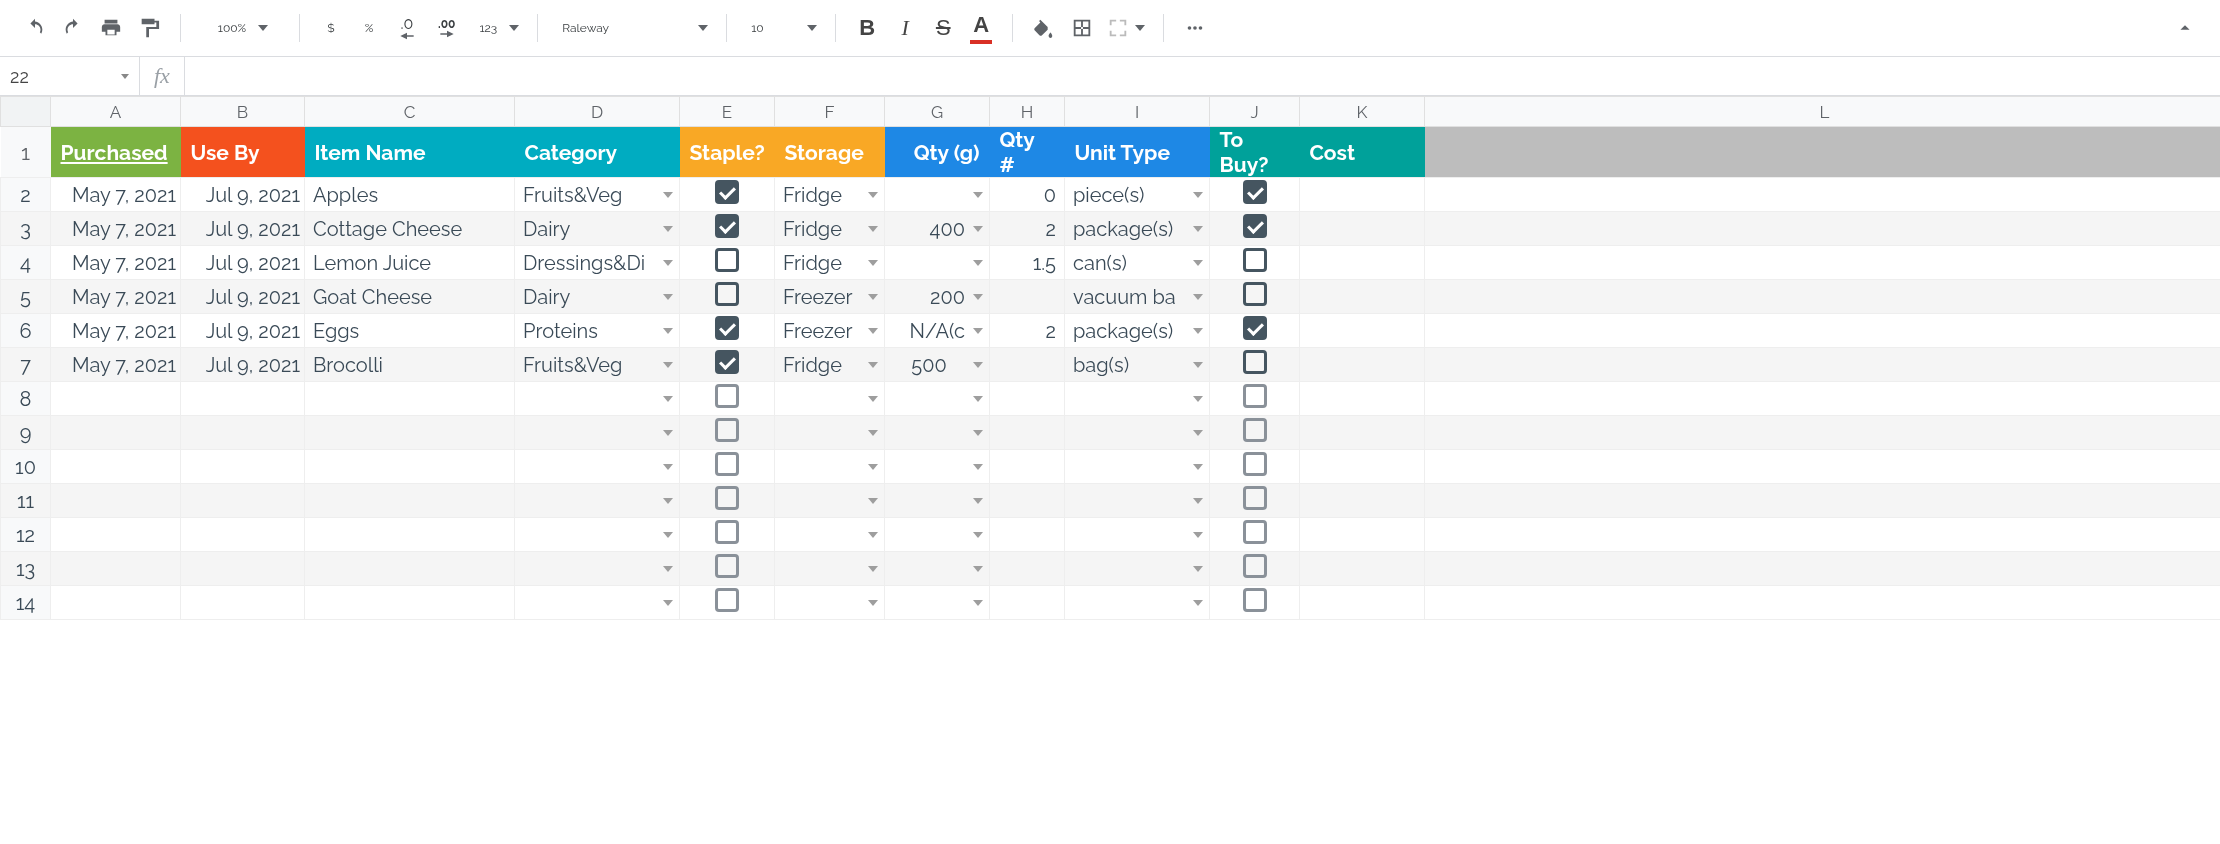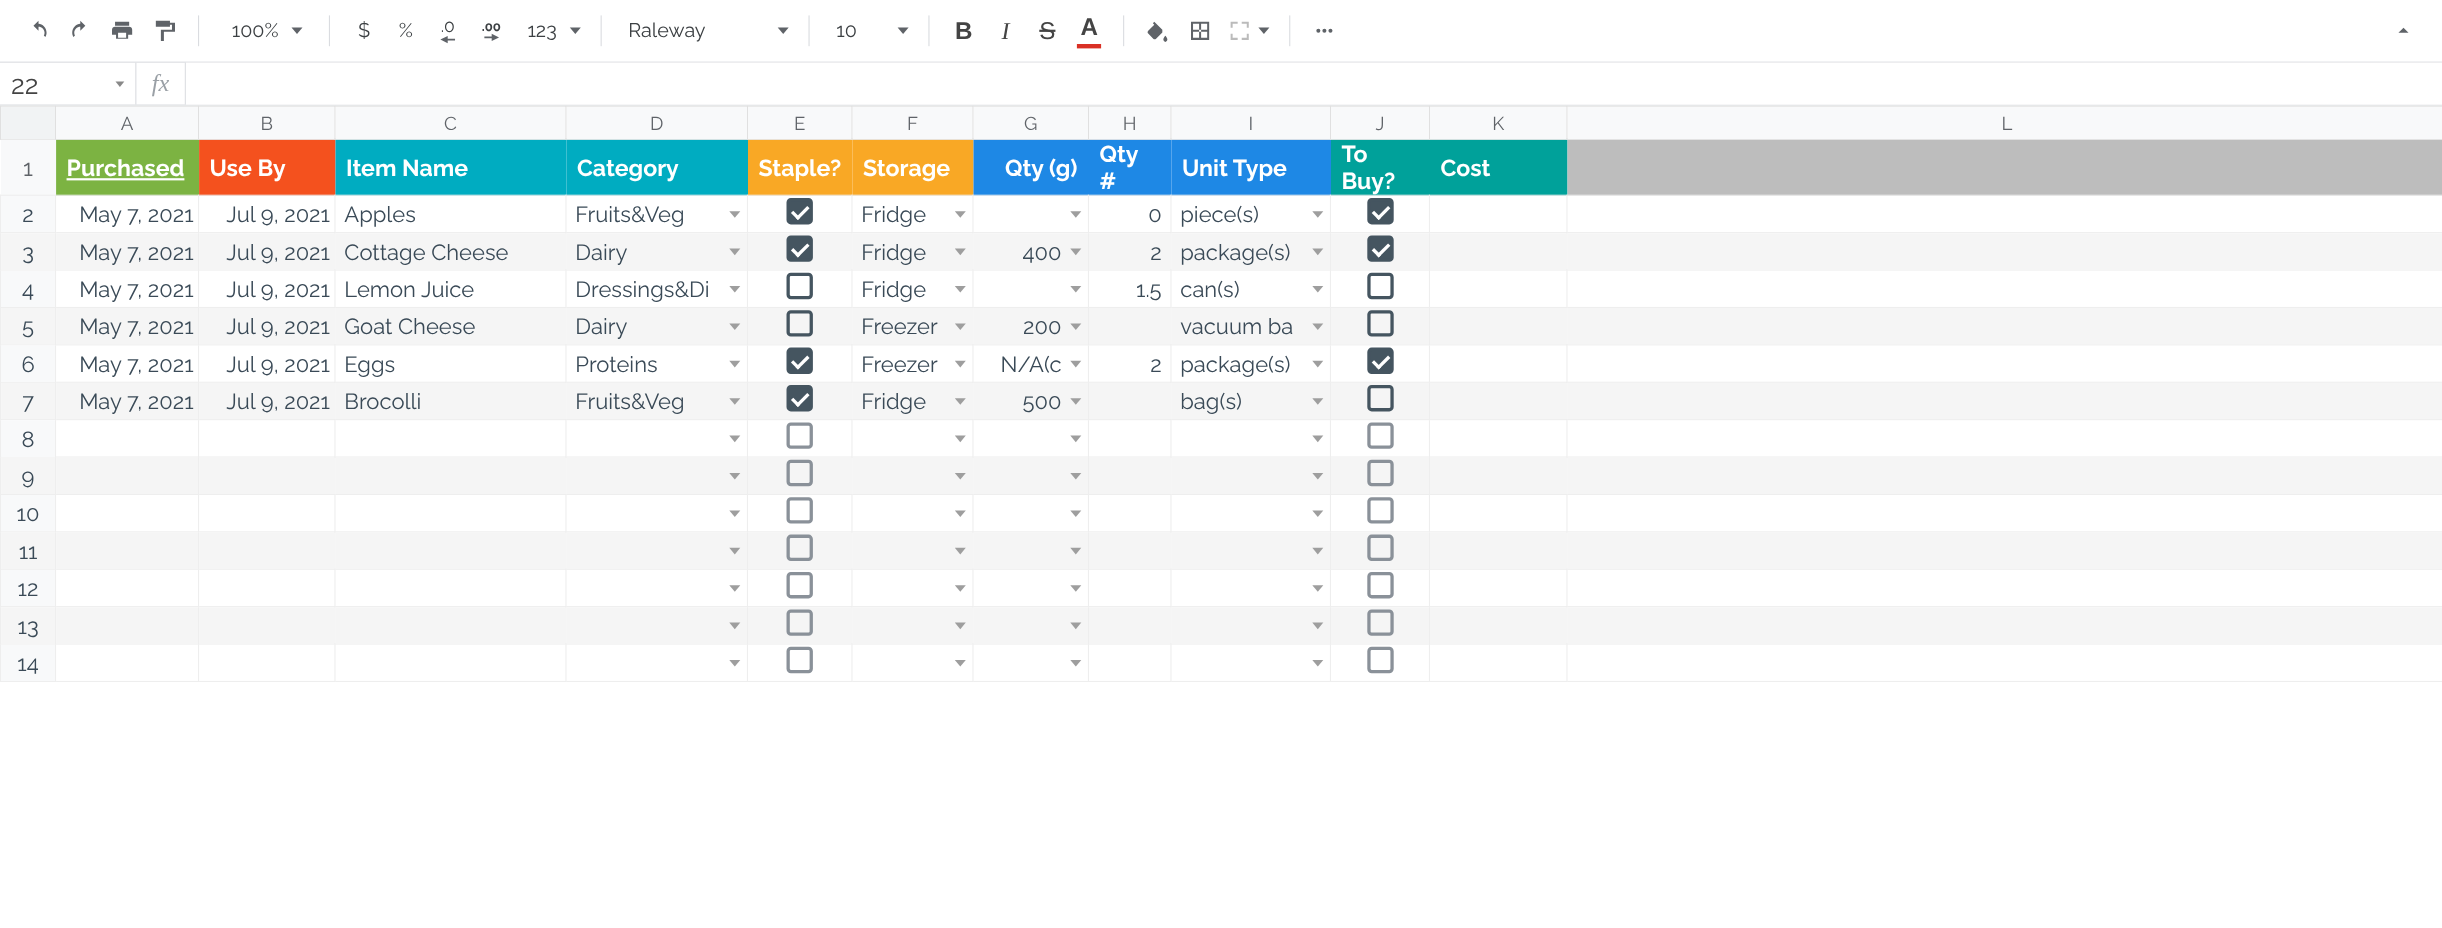--- a/index.html
+++ b/index.html
@@ -48,21 +48,21 @@
   }
   .tb-btn svg { width: 22px; height: 22px; fill: currentColor; }
   .tb-sep {
     width: 1px;
     height: 28px;
     background: var(--border);
     margin: 0 10px;
   }
   .tb-text {
     color: var(--text);
-    font-size: 18px;
+    font-size: 12px;
     padding: 0 6px;
     white-space: nowrap;
   }
   .tb-caret {
     width: 0; height: 0;
     border-left: 5px solid transparent;
     border-right: 5px solid transparent;
     border-top: 6px solid #5f6368;
     margin-left: 6px;
   }
@@ -81,27 +81,27 @@
 
   
   .formula-bar {
     display: flex;
     align-items: center;
     height: 40px;
     border-top: 1px solid var(--border);
     border-bottom: 1px solid var(--border);
   }
   .name-box {
-    width: 124px;
+    width: 140px;
     height: 100%;
     display:flex; align-items:center;
     padding: 0 10px;
     border-right: 1px solid var(--border);
     color:#444;
-    font-size:24px;
+    font-size:18px;
   }
   .name-box .nbcaret {
     width:0;height:0;border-left:4px solid transparent;border-right:4px solid transparent;border-top:5px solid #888;
     margin-left:auto;
   }
   .fx {
     padding: 0 14px;
     font-style: italic;
     color: #9aa0a6;
     font-family: Liberation Serif, serif;
@@ -485,21 +485,21 @@
           <td></td>
         </tr>
         <tr class="data alt">
           <td class="row-h">7</td>
           <td class="date">May 7, 2021</td>
           <td class="date">Jul 9, 2021</td>
           <td>Brocolli</td>
           <td>Fruits&amp;Veg<span class="cell-caret"></span></td>
           <td class="center"><span class="chk checked"></span></td>
           <td>Fridge<span class="cell-caret"></span></td>
-          <td style="text-align:right;padding-right:24px;margin-top:40px;">500<span class="cell-caret"></span></td>
+          <td style="text-align:center;padding-right:24px;margin-top:40px;">500<span class="cell-caret"></span></td>
           <td class="right"></td>
           <td>bag(s)<span class="cell-caret"></span></td>
           <td class="center"><span class="chk"></span></td>
           <td></td>
           <td></td>
         </tr>
         <tr class="data">
           <td class="row-h">8</td>
           <td></td>
           <td></td>

